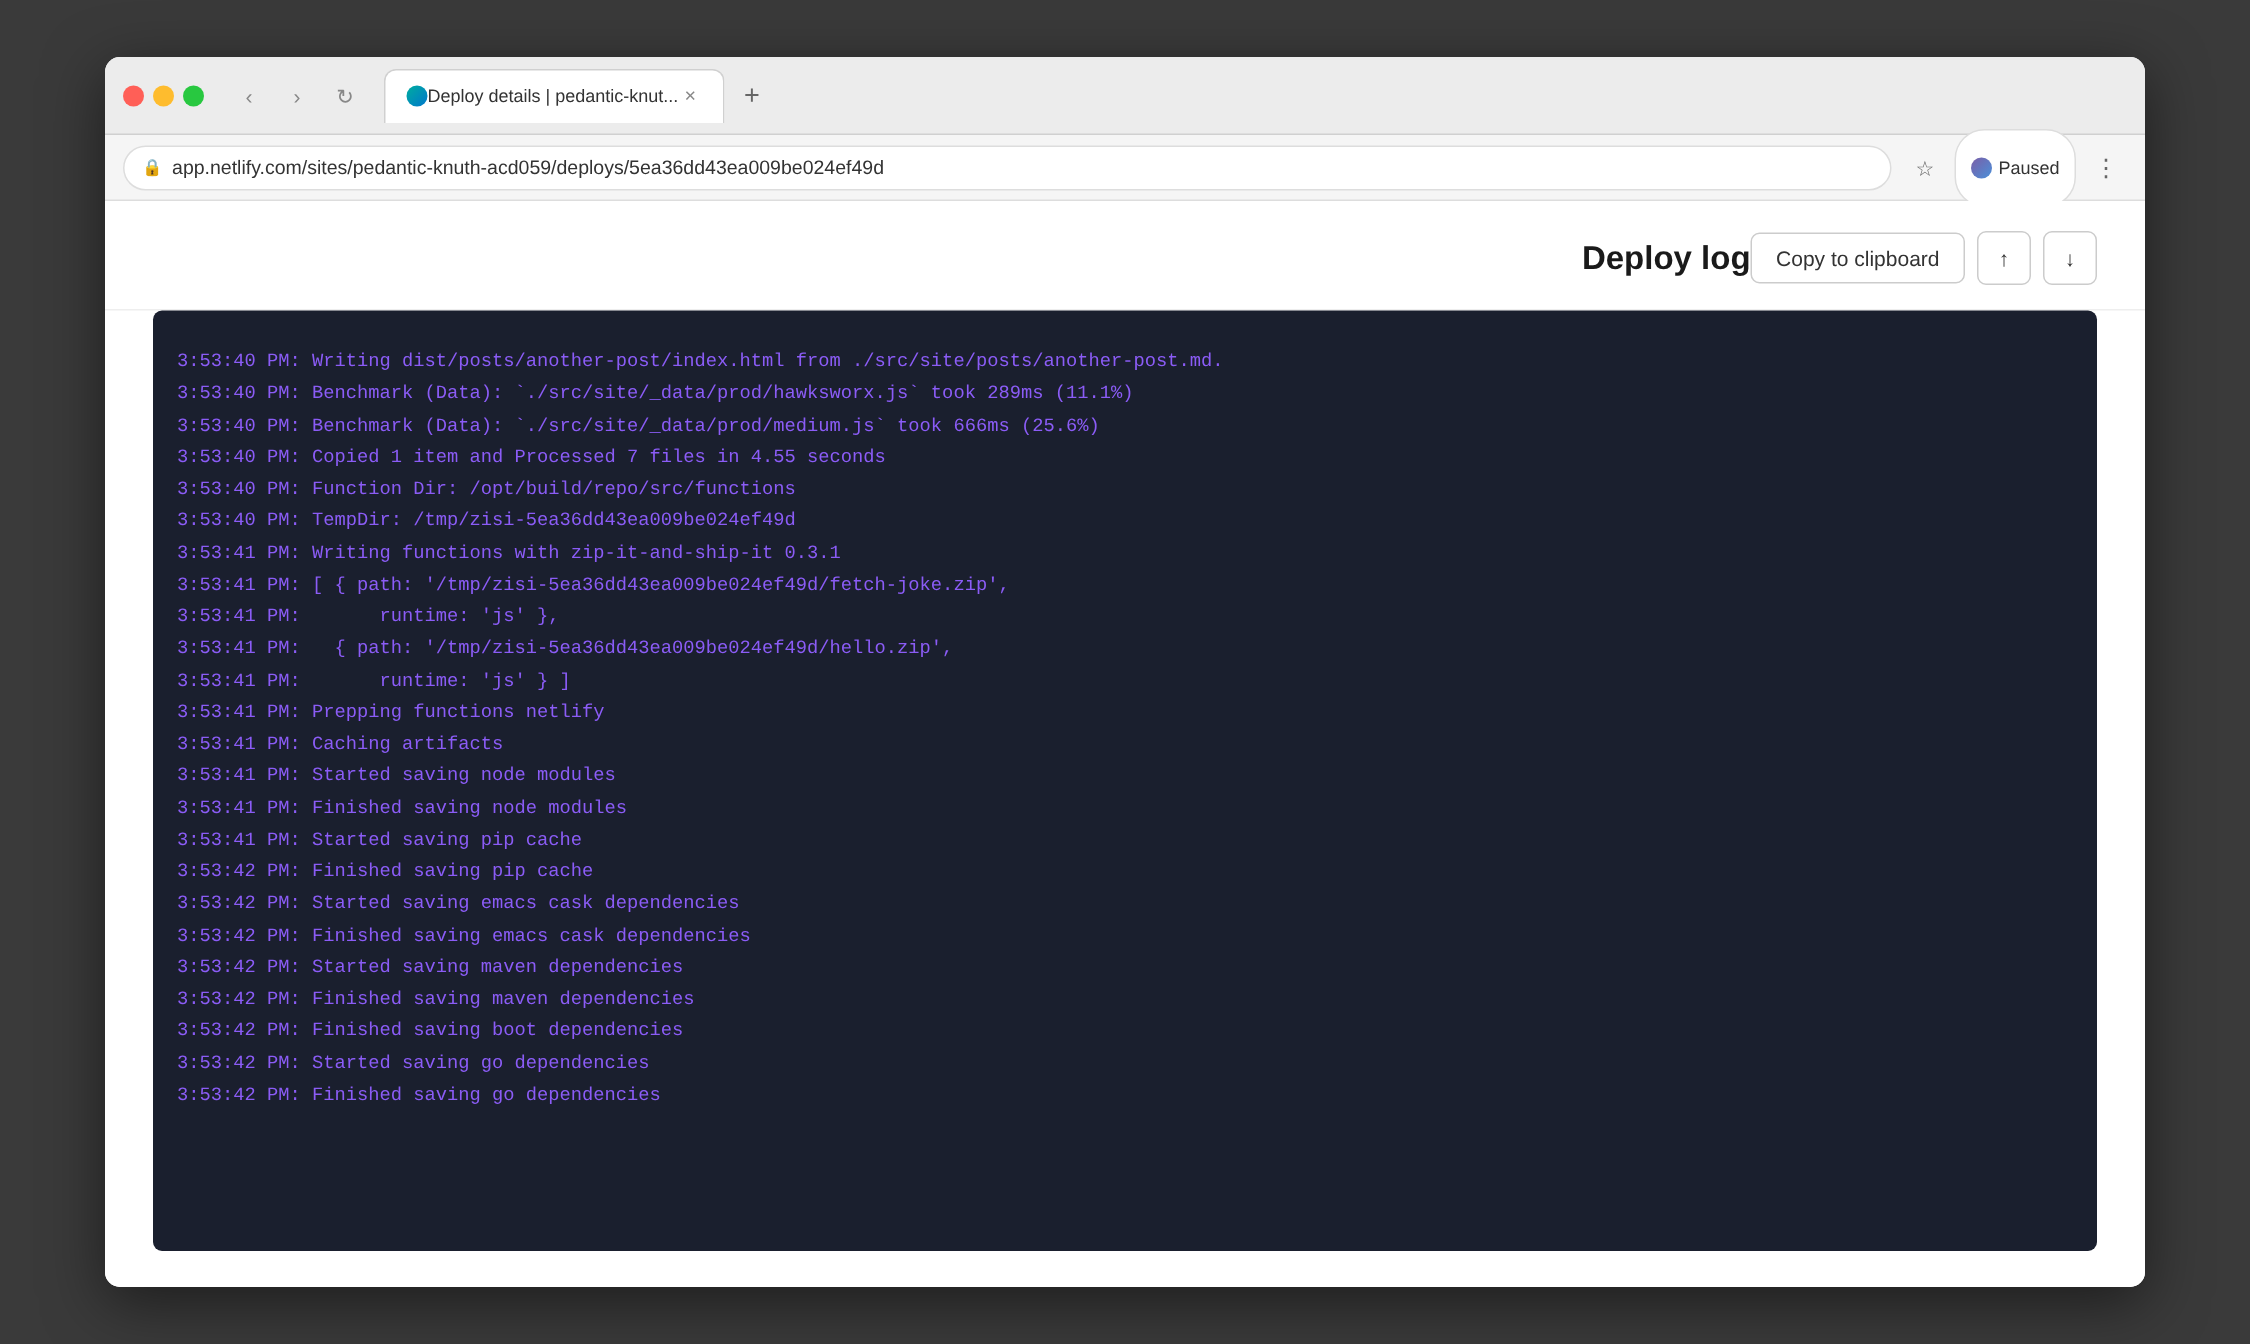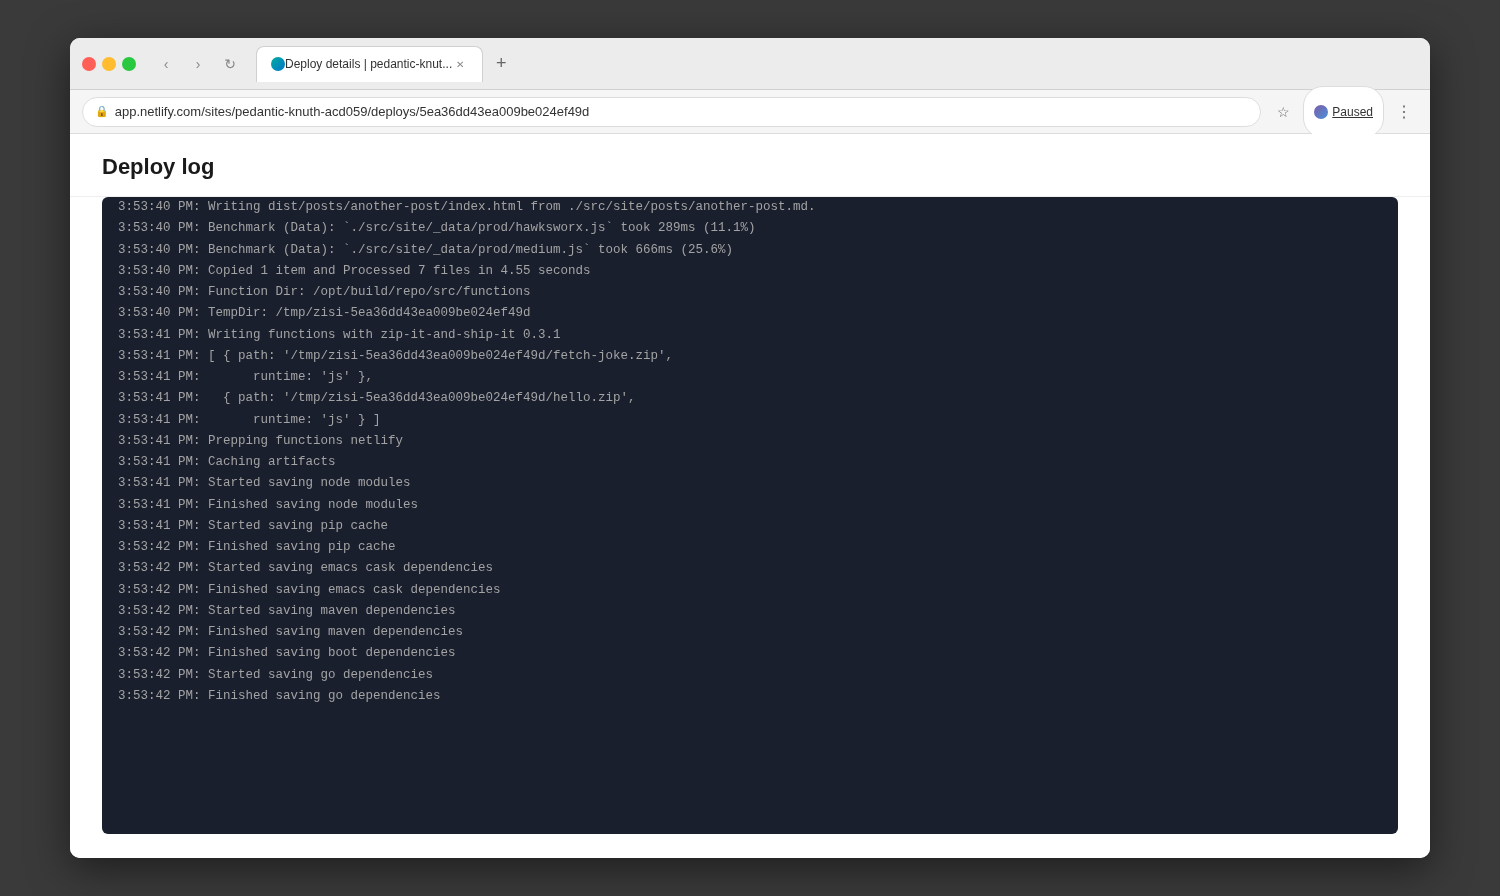--- a/index.html
+++ b/index.html
@@ -198,21 +198,20 @@
     .paused-badge {
       background: white;
       border: 1px solid #ddd;
       border-radius: 20px;
       padding: 18px 10px;
       font-size: 12px;
       color: #333;
       display: flex;
       align-items: flex-start;
       gap: 4px;
-      text-decoration: underline;
     }
 
     .menu-btn {
       width: 28px;
       height: 28px;
       background: none;
       border: none;
       cursor: pointer;
       display: flex;
       align-items: center;
@@ -227,21 +226,21 @@
       background: #ffffff;
       display: flex;
       flex-direction: column;
       overflow: hidden;
     }
 
     .page-header {
       padding: 20px 32px 16px;
       display: flex;
       align-items: center;
-      justify-content: space-between;
+      justify-content: flex-end;
       border-bottom: 1px solid #eee;
       flex-shrink: 0;
     }
 
     .page-title {
       font-size: 22px;
       font-weight: 600;
       color: #1a1a1a;
     }
 
@@ -282,26 +281,26 @@
       background: #1a1f2e;
       margin: 0 32px 24px;
       border-radius: 6px;
       overflow: hidden;
       display: flex;
       flex-direction: column;
     }
 
     .log-content {
       flex: 1;
-      padding: 0 16px;
+      padding: 24px 16px;
       overflow-y: auto;
       font-family: 'Courier New', 'Lucida Console', monospace;
       font-size: 12.5px;
       line-height: 1.7;
-      color: #a3a3a3;
+      color: #8b5cf6;
     }
 
     .log-line {
       display: block;
       white-space: pre;
     }
   </style>
 </head>
 <body>
 
@@ -339,20 +338,25 @@
         <div style="width:14px;height:14px;border-radius:50%;background:linear-gradient(135deg,#7b5ea7,#4a90d9);flex-shrink:0;"></div>
         <span>Paused</span>
       </div>
       <button class="menu-btn">⋮</button>
     </div>
   </div>
 
   <div class="page-content">
     <div class="page-header">
       <h1 class="page-title">Deploy log</h1>
+      <div class="header-actions">
+        <button class="copy-btn">Copy to clipboard</button>
+        <button class="nav-arrow-btn">↑</button>
+        <button class="nav-arrow-btn">↓</button>
+      </div>
     </div>
 
     <div class="log-container">
       <div class="log-content" id="log-output">
       <span class="log-line">3:53:40 PM: Writing dist/posts/another-post/index.html from ./src/site/posts/another-post.md.</span>
           <span class="log-line">3:53:40 PM: Benchmark (Data): `./src/site/_data/prod/hawksworx.js` took 289ms (11.1%)</span>
           <span class="log-line">3:53:40 PM: Benchmark (Data): `./src/site/_data/prod/medium.js` took 666ms (25.6%)</span>
           <span class="log-line">3:53:40 PM: Copied 1 item and Processed 7 files in 4.55 seconds</span>
           <span class="log-line">3:53:40 PM: Function Dir: /opt/build/repo/src/functions</span>
           <span class="log-line">3:53:40 PM: TempDir: /tmp/zisi-5ea36dd43ea009be024ef49d</span>

